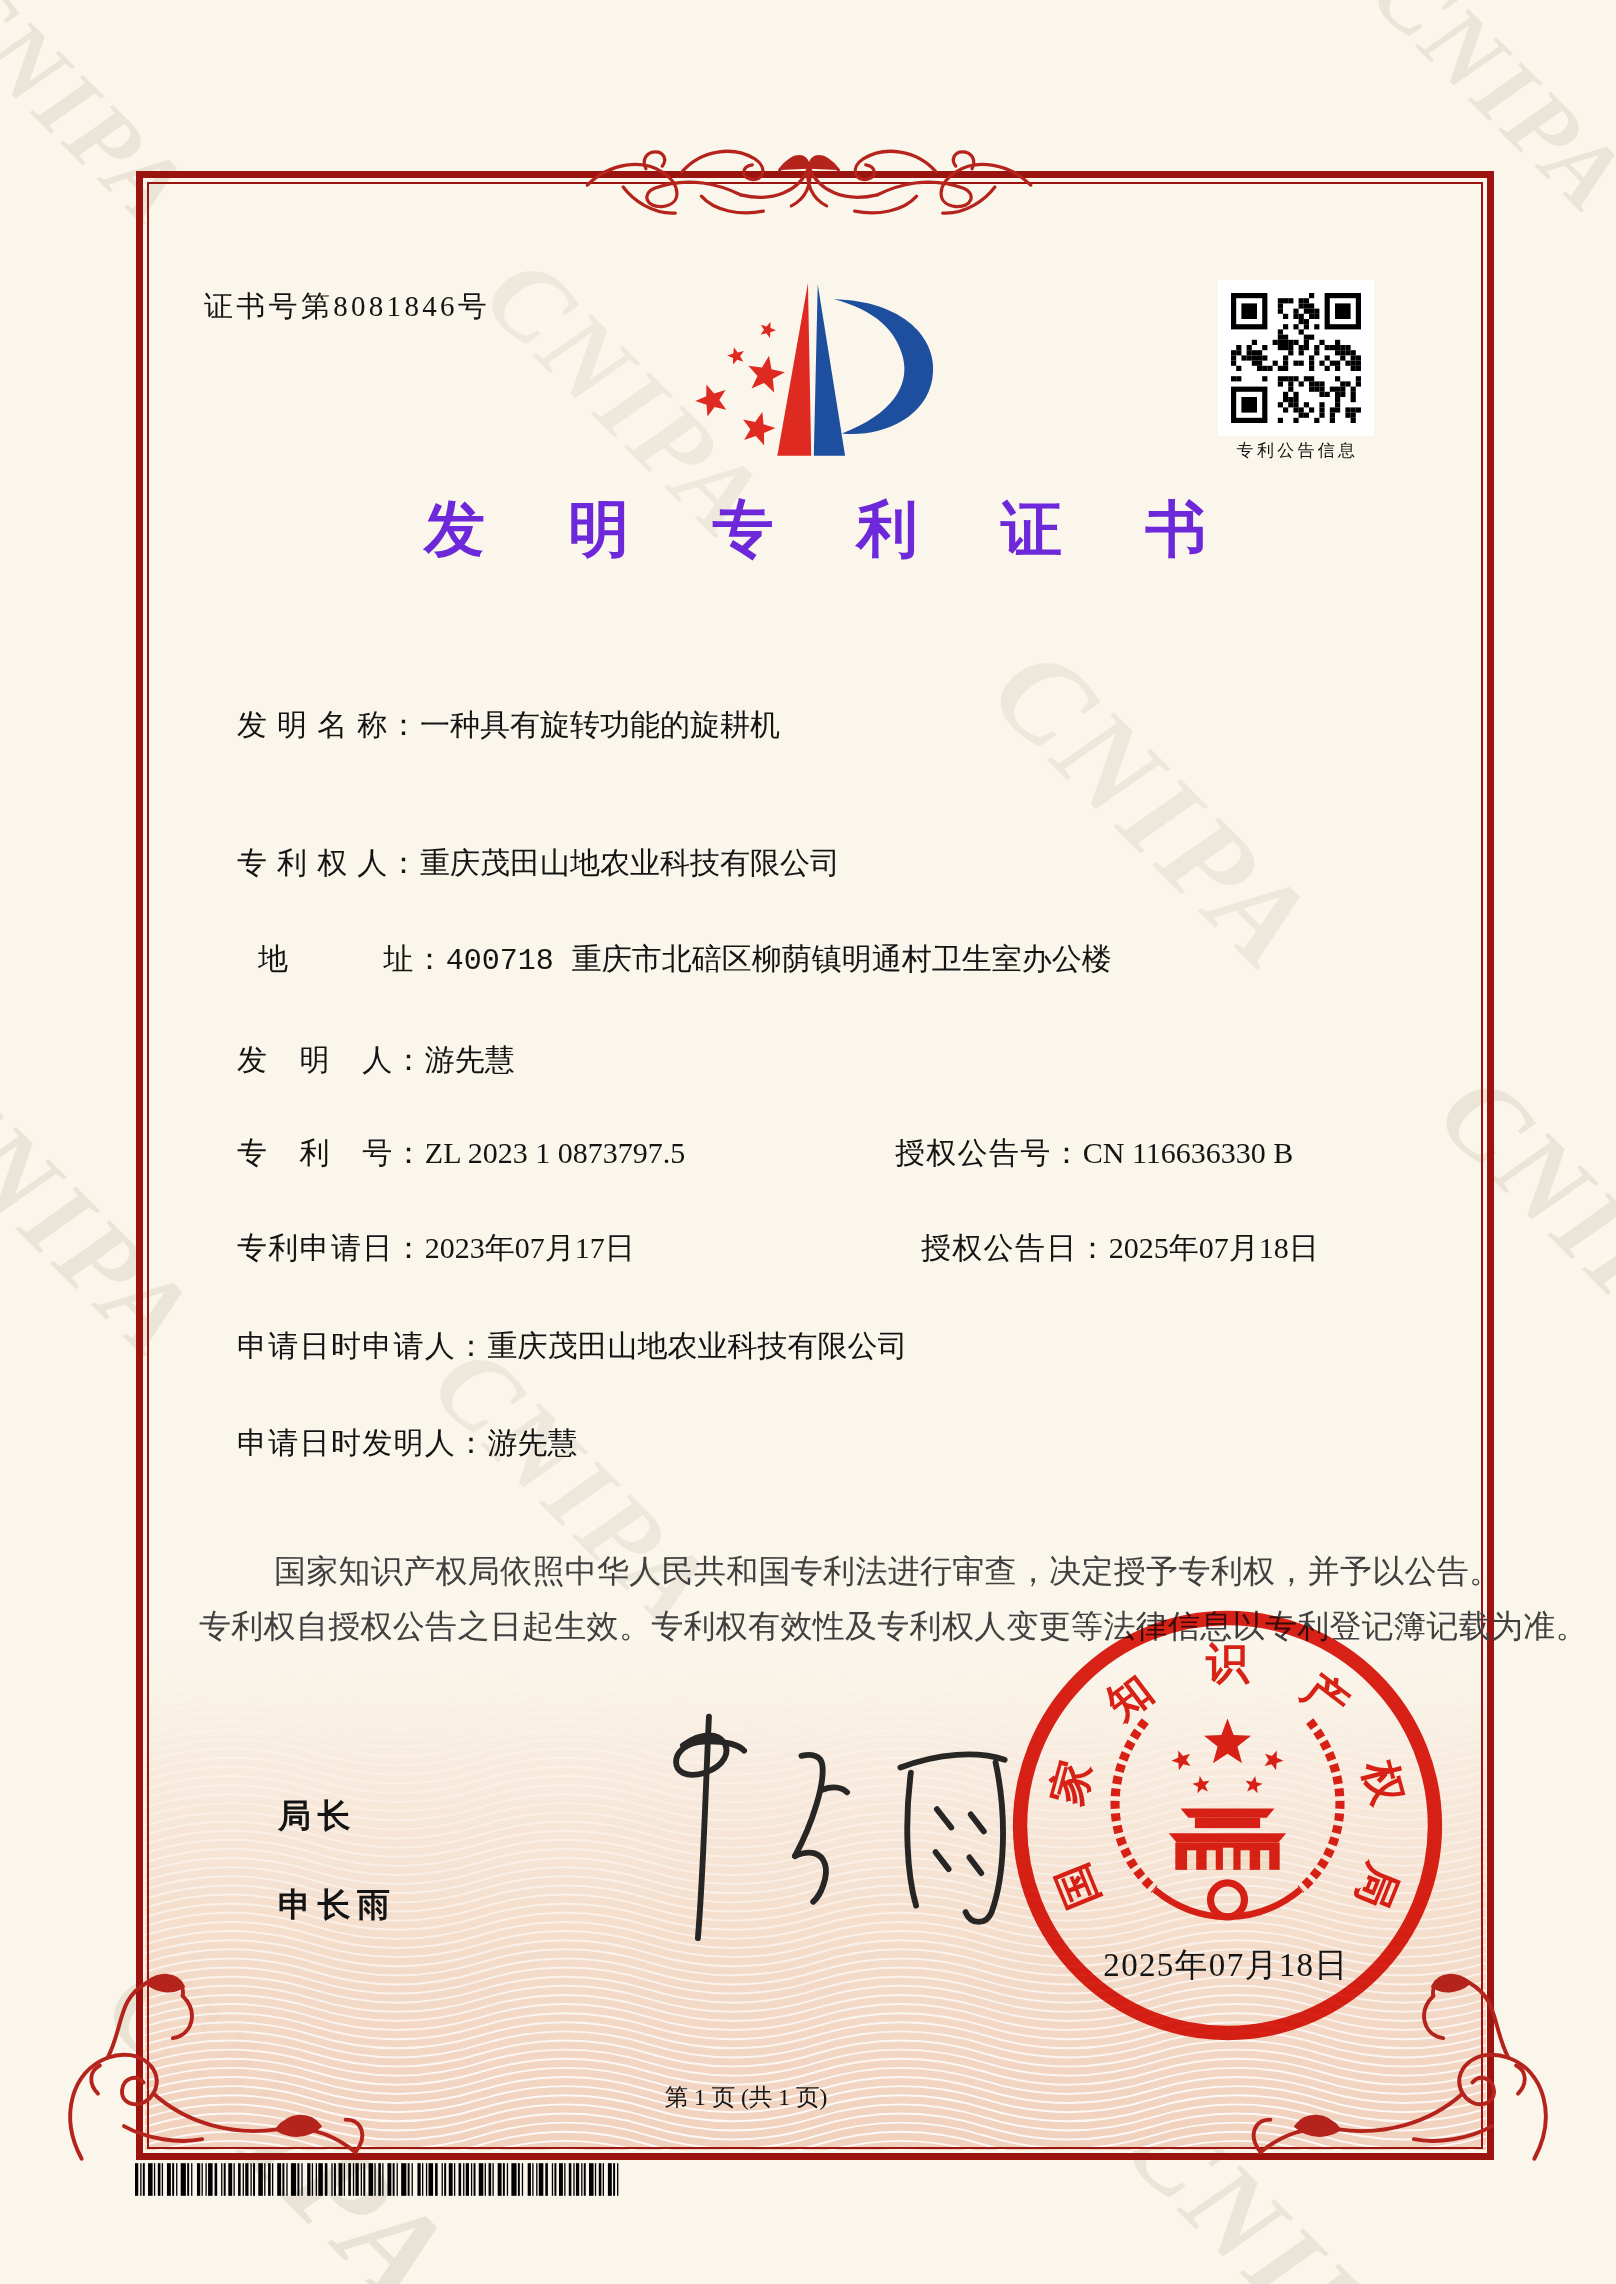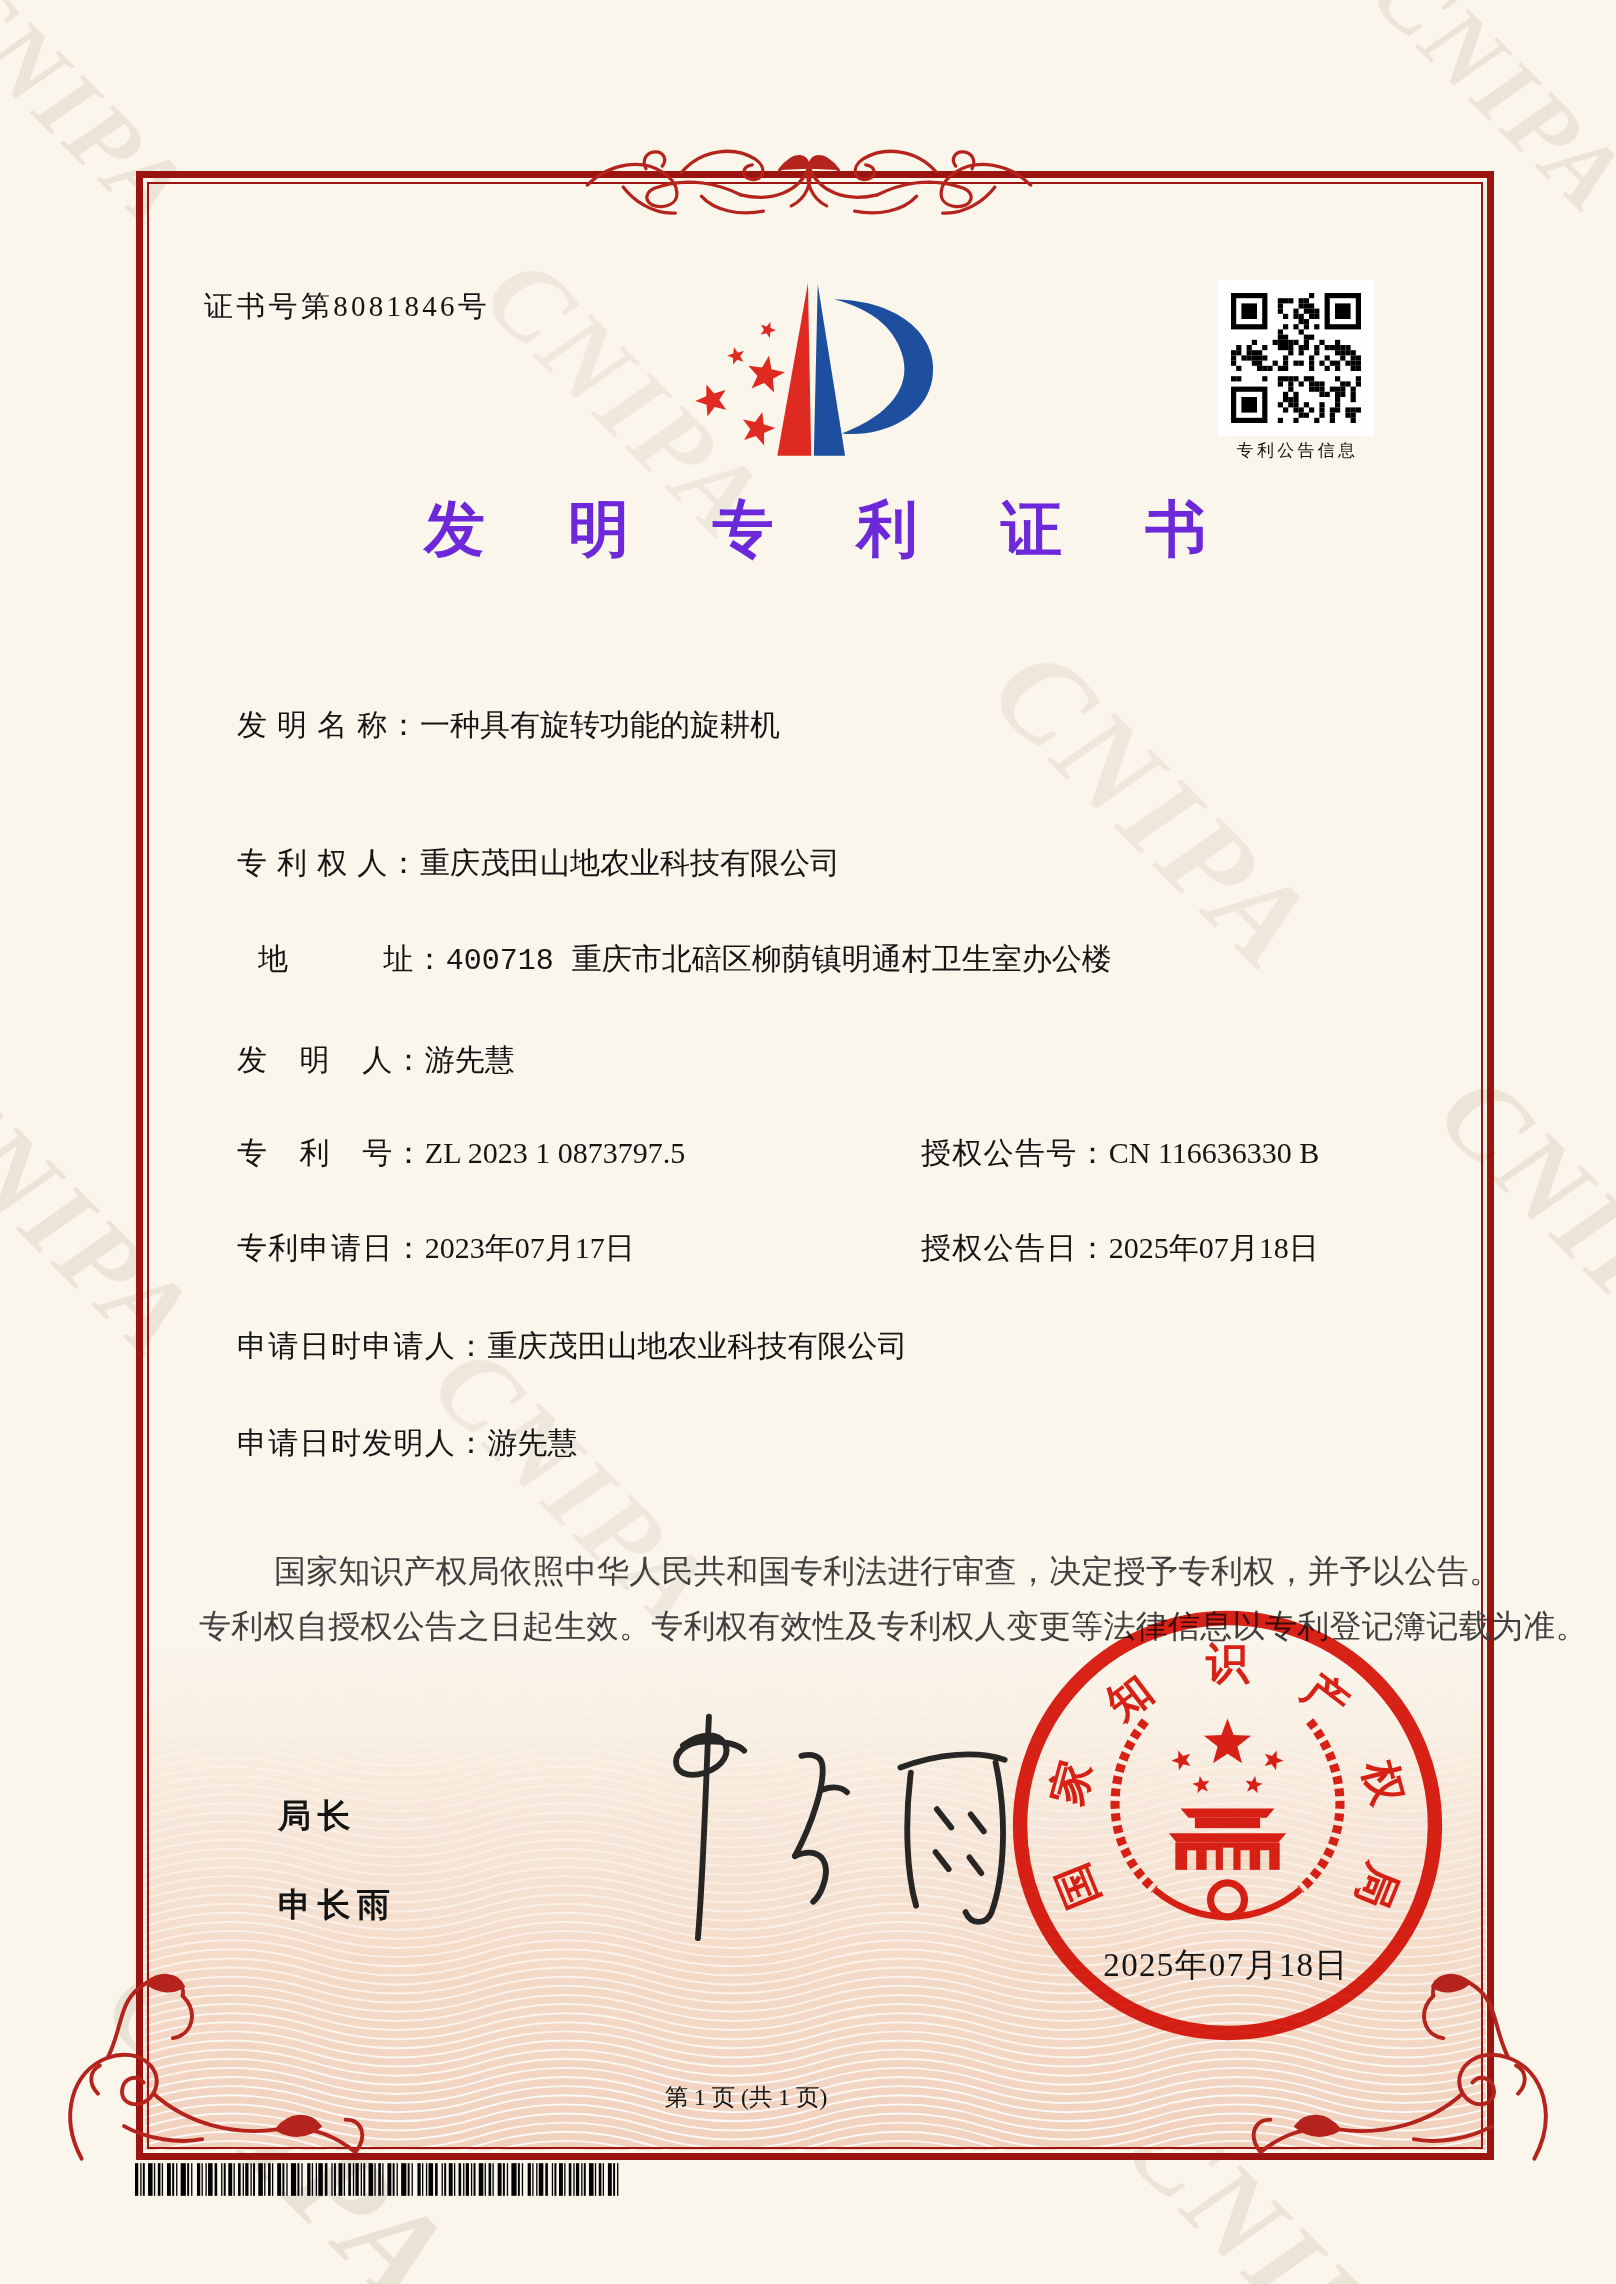--- a/index.html
+++ b/index.html
@@ -366,21 +366,21 @@
 </div>
 <div class="row" style="left:222px;top:905px;font-family:Liberation Mono, monospace;">
   <span class="lbl">地　　　址：</span><span>400718 重庆市北碚区柳荫镇明通村卫生室办公楼</span>
 </div>
 <div class="row" style="left:222px;top:1006px;">
   <span class="lbl">发　明　人：</span><span>游先慧</span>
 </div>
 <div class="row" style="left:222px;top:1099px;">
   <span class="lbl">专　利　号：</span><span>ZL 2023 1 0873797.5</span>
 </div>
-<div class="row" style="left:906px;top:1099px;">
+<div class="row" style="left:880px;top:1099px;">
   <span class="lbl">授权公告号：</span><span>CN 116636330 B</span>
 </div>
 <div class="row" style="left:222px;top:1194px;">
   <span class="lbl">专利申请日：</span><span>2023年07月17日</span>
 </div>
 <div class="row" style="left:906px;top:1194px;">
   <span class="lbl">授权公告日：</span><span>2025年07月18日</span>
 </div>
 <div class="row" style="left:222px;top:1292px;">
   <span class="lbl">申请日时申请人：</span><span>重庆茂田山地农业科技有限公司</span>

